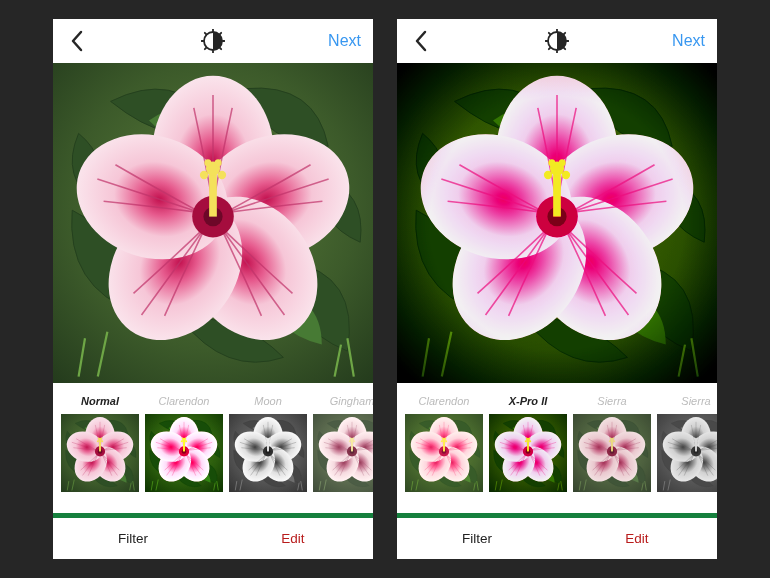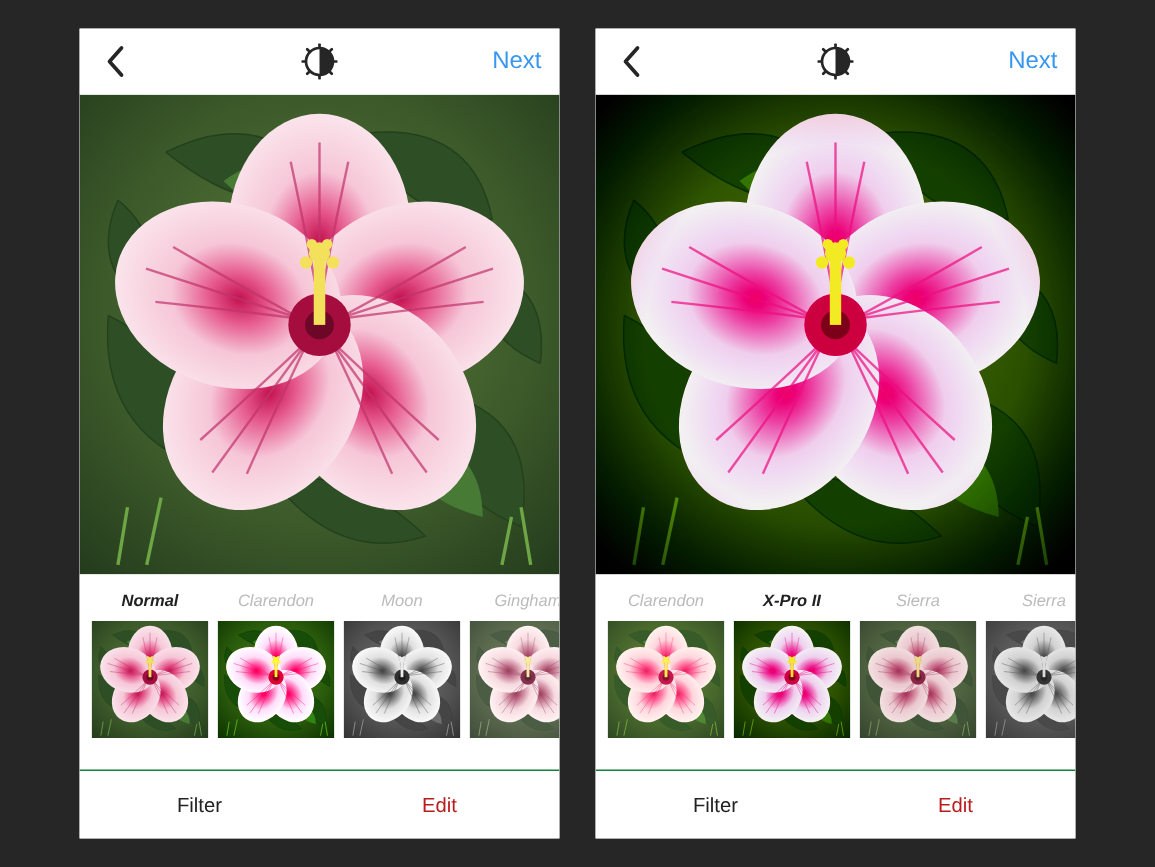--- a/index.html
+++ b/index.html
@@ -86,21 +86,21 @@
     width: 78px;
     height: 78px;
     position: relative;
     overflow: hidden;
   }
 
   .bottom-tabs {
     height: 46px;
     display: flex;
     align-items: center;
-    border-top: 1px solid #15803d;
+    border-top: 5px solid #15803d;
     margin-top: auto;
     justify-content: flex-end;
   }
   .tab {
     flex: 1;
     text-align: center;
     font-size: 13.5px;
     color: #b91c1c;
     cursor: pointer;
   }

